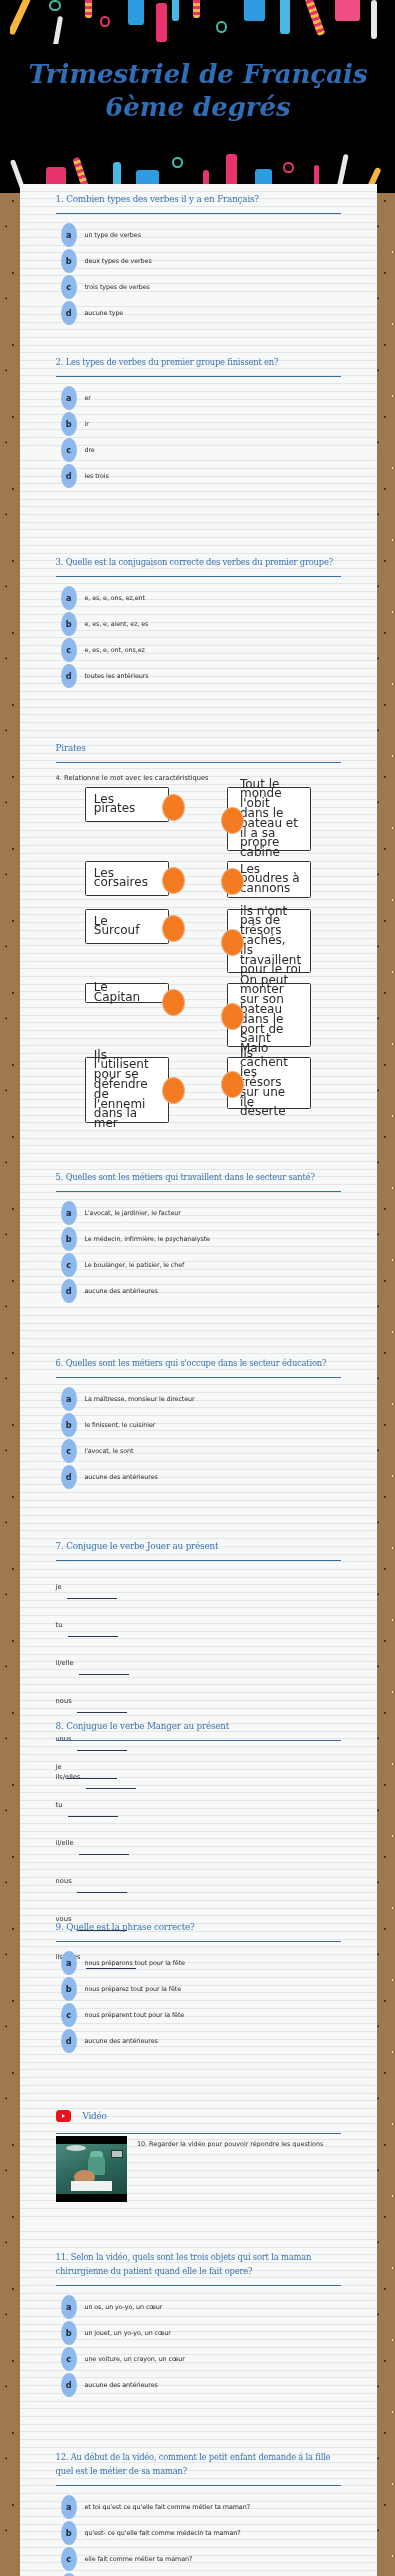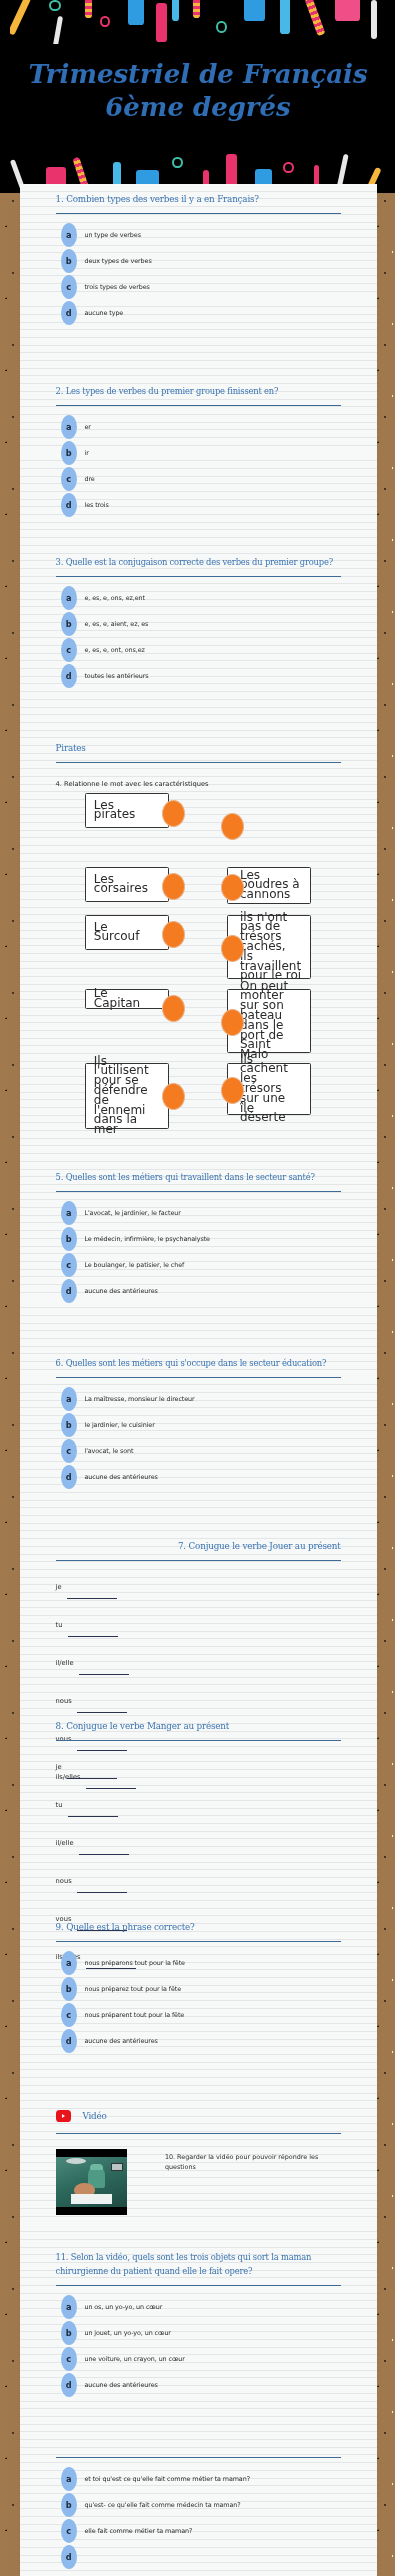--- a/index.html
+++ b/index.html
@@ -54,21 +54,21 @@
   .options { margin-top: 8.2px; margin-left: 5.2px; }
   .option { display: flex; align-items: center; height: 26px; cursor: pointer; }
   .badge {
     width: 16px; height: 24px; border-radius: 50%;
     background: #8db9ec;
     display: flex; align-items: center; justify-content: center;
     font-family: "DejaVu Sans", sans-serif; font-weight: bold;
     font-size: 8.2px; color: #1c2a3a;
   }
   .opt-text { margin-left: 7.7px; font-size: 6.4px; color: #2b2b2b; letter-spacing: -0.1px; }
-  .instr { font-size: 6.7px; color: #2b2b2b; margin-top: 17px; }
+  .instr { font-size: 6.7px; color: #2b2b2b; margin-top: 11px; }
   .match { position: relative; margin-top: 5.2px; }
   .mbox {
     position: absolute; background: #fff; border: 0.5px solid #333;
     border-radius: 1.5px; width: 84px;
     display: flex; align-items: center; justify-content: center;
     font-size: 12px; line-height: 9.8px; color: #2b2b2b;
     padding: 3.1px 8.2px;
   }
   .mbox.left { left: 29px; padding-right: 12.4px; }
   .mbox.right { left: 171px; padding-left: 12.4px; }
@@ -81,21 +81,21 @@
   .conj-row .pron { line-height: 9.3px; padding-bottom: 7.2px; }
   .blank { width: 50px; height: 0.5px; background: #2a3350; margin-left: 5.2px; margin-bottom: 1px; cursor: text; }
   .video-head { display: flex; align-items: center; }
   .yt-icon {
     width: 15.5px; height: 12.4px; background: #e8131b; border-radius: 3.6px;
     display: flex; align-items: center; justify-content: center; margin-right: 11.3px;
   }
   .yt-icon::after {
     content: ""; border-left: 3.6px solid #fff; border-top: 2.1px solid transparent; border-bottom: 2.1px solid transparent;
   }
-  .video-row { display: flex; margin-top: 15px; gap: 28px; }
+  .video-row { display: flex; margin-top: 2px; }
   .thumb {
     width: 71px; height: 66px; background: #000; position: relative; flex: none; cursor: pointer;
   }
   .thumb .scene {
     position: absolute; left: 0; right: 0; top: 8.2px; bottom: 8.2px;
     background: linear-gradient(160deg, #4d8a7d 0%, #2e6a5e 45%, #1e4a42 100%);
     overflow: hidden;
   }
   .thumb .lamp { position: absolute; left: 10.3px; top: 1px; width: 20.6px; height: 6.2px; border-radius: 50%; background: #c9d6d4; }
   .thumb .doc { position: absolute; left: 32px; top: 10.3px; width: 17.5px; height: 20.6px; border-radius: 7.2px 7.2px 2.1px 2.1px; background: #4f9a85; }
@@ -162,21 +162,21 @@
           <span class="badge">c</span>
           <span class="opt-text">trois types de verbes</span>
         </div>
       <div class="option">
           <span class="badge">d</span>
           <span class="opt-text">aucune type</span>
         </div>
     </div>
   </div>
 
-  <div class="block" style="top:200px;">
+  <div class="block" style="top:171px;">
     <div class="q-heading">2. Les types de verbes du premier groupe finissent en?</div>
     <div class="rule"></div>
     <div class="options">
       <div class="option">
           <span class="badge">a</span>
           <span class="opt-text">er</span>
         </div>
       <div class="option">
           <span class="badge">b</span>
           <span class="opt-text">ir</span>
@@ -235,20 +235,23 @@
       <div class="dot" style="left:106px;top:128px;"></div>
       <div class="mbox left" style="top:196px;height:20px;">
           <span>Le Capitan</span>
         </div>
       <div class="dot" style="left:106px;top:202px;"></div>
       <div class="mbox left" style="top:270px;height:66px;">
           <span>Ils l'utilisent pour se défendre de l'ennemi dans la mer</span>
         </div>
       <div class="dot" style="left:106px;top:290px;"></div>
 
+      <div class="mbox right" style="top:0;height:64px;">
+          <span>Tout le monde l'obit dans le bateau et il a sa propre cabine</span>
+        </div>
       <div class="dot" style="left:165px;top:20.6px;"></div>
       <div class="mbox right" style="top:74px;height:37px;">
           <span>Les poudres à cannons</span>
         </div>
       <div class="dot" style="left:165px;top:81px;"></div>
       <div class="mbox right" style="top:122px;height:64px;">
           <span>ils n'ont pas de trésors cachés, ils travaillent pour le roi</span>
         </div>
       <div class="dot" style="left:165px;top:142px;"></div>
       <div class="mbox right" style="top:196px;height:64px;">
@@ -288,34 +291,34 @@
   <div class="block" style="top:1172px;">
     <div class="q-heading">6. Quelles sont les métiers qui s'occupe dans le secteur éducation?</div>
     <div class="rule"></div>
     <div class="options">
       <div class="option">
           <span class="badge">a</span>
           <span class="opt-text">La maîtresse, monsieur le directeur</span>
         </div>
       <div class="option">
           <span class="badge">b</span>
-          <span class="opt-text">le jardinier, le cuisinier</span>
+          <span class="opt-text">le finissent, le cuisinier</span>
         </div>
       <div class="option">
           <span class="badge">c</span>
           <span class="opt-text">l'avocat, le sont</span>
         </div>
       <div class="option">
           <span class="badge">d</span>
           <span class="opt-text">aucune des antérieures</span>
         </div>
     </div>
   </div>
 
-  <div class="block" style="top:1355px;text-align:right;">
+  <div class="block" style="top:1355px;">
     <div class="q-heading plain">7. Conjugue le verbe Jouer au présent</div>
     <div class="rule"></div>
     <div style="margin-top:1px;">
       <div class="conj-row">
           <span class="pron">je</span>
           <span class="blank" style="margin-left:5.2px"></span>
         </div>
       <div class="conj-row">
           <span class="pron">tu</span>
           <span class="blank" style="margin-left:5.2px"></span>
@@ -431,20 +434,21 @@
           <span class="opt-text">une voiture, un crayon, un cœur</span>
         </div>
       <div class="option">
           <span class="badge">d</span>
           <span class="opt-text">aucune des antérieures</span>
         </div>
     </div>
   </div>
 
   <div class="block" style="top:2266px;">
+    <div class="q-heading">12. Au début de la vidéo, comment le petit enfant demande á la fille quel est  le métier de sa maman?</div>
     <div class="rule"></div>
     <div class="options">
       <div class="option">
           <span class="badge">a</span>
           <span class="opt-text">et toi qu'est ce qu'elle fait comme métier ta maman?</span>
         </div>
       <div class="option">
           <span class="badge">b</span>
           <span class="opt-text">qu'est- ce qu'elle fait comme médecin ta maman?</span>
         </div>

